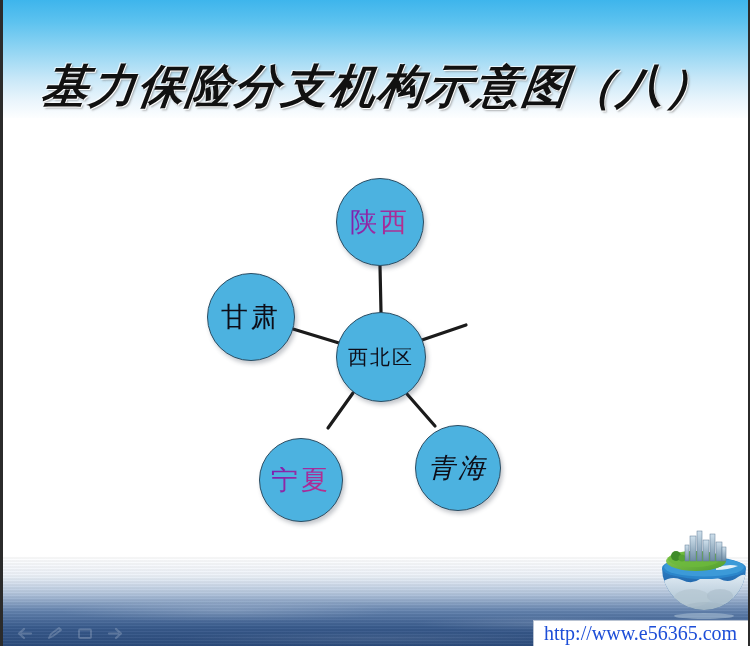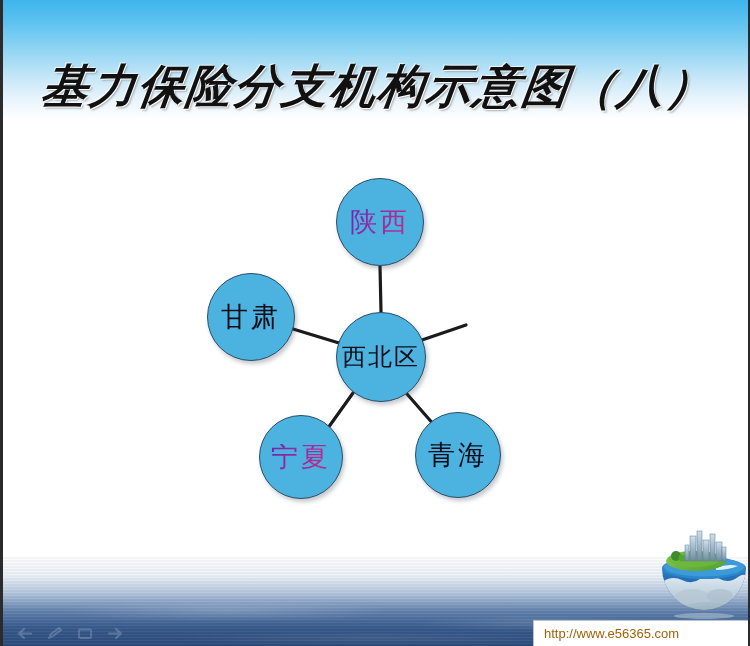--- a/index.html
+++ b/index.html
@@ -121,21 +121,21 @@
   }
   .node .node-label {
     font-family: "Liberation Serif", "DejaVu Serif", serif;
     font-size: 27px;
     letter-spacing: 3px;
     line-height: 1;
     white-space: nowrap;
     user-select: none;
   }
   .node.center .node-label {
-    font-size: 24px;
+    font-size: 20px;
     letter-spacing: 2px;
     text-align: right;
   }
   .label-dark  { color: #0d0d18; }
   .label-purple{
     color: #8d27a6;
     background: linear-gradient(110deg, #7a1fb0 0%, #9b2aa2 45%, #c02f86 100%);
     -webkit-background-clip: text;
     background-clip: text;
     -webkit-text-fill-color: transparent;
@@ -157,23 +157,23 @@
     height: 26px;
     background: #ffffff;
     border-top: 1px solid #b9c3d2;
     border-left: 1px solid #b9c3d2;
     display: flex;
     align-items: center;
     box-sizing: border-box;
     padding-left: 10px;
   }
   .url-text {
-    font-family: Liberation Sans, sans-serif;
-    font-size: 13px;
-    color: #a16207;
+    font-family: Liberation Serif, serif;
+    font-size: 20px;
+    color: #1d4ed8;
     white-space: nowrap;
   }
 
   
   .nav-controls {
     position: absolute;
     left: 14px;
     bottom: 6px;
     display: flex;
     align-items: center;
@@ -209,25 +209,25 @@
 
   <div class="node center" style="left:333px; top:312px; width:90px; height:90px;">
     <span class="node-label label-dark">西北区</span>
   </div>
 
   <div class="node" style="left:333px; top:178px; width:88px; height:88px;">
     <span class="node-label label-purple">陕西</span>
   </div>
 
 
-  <div class="node" style="left:412px; top:412px; width:86px; height:86px;">
+  <div class="node" style="left:412px; top:425px; width:86px; height:86px;font-style:italic;">
     <span class="node-label label-dark">青海</span>
   </div>
 
-  <div class="node" style="left:256px; top:415px; width:84px; height:84px;">
+  <div class="node" style="left:256px; top:438px; width:84px; height:84px;">
     <span class="node-label label-purple">宁夏</span>
   </div>
 
   <div class="node" style="left:204px; top:273px; width:88px; height:88px;align-items:center;">
     <span class="node-label label-dark">甘肃</span>
   </div>
 
   <div class="globe">
     <svg viewBox="0 0 92 92" width="92" height="92">
       <defs>

